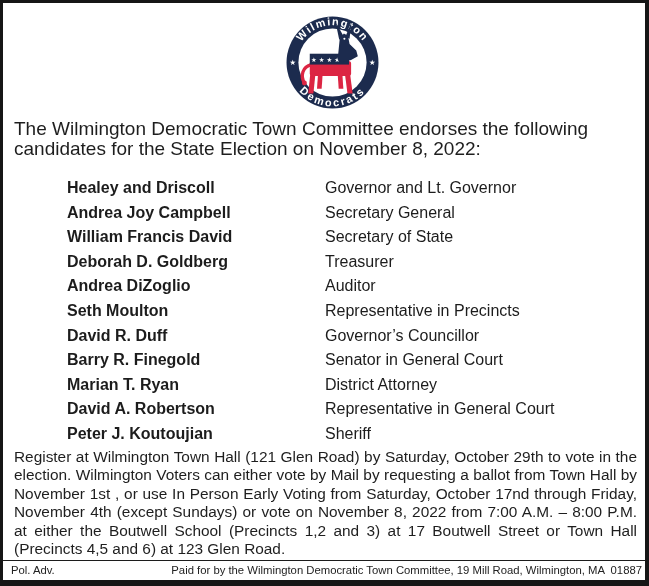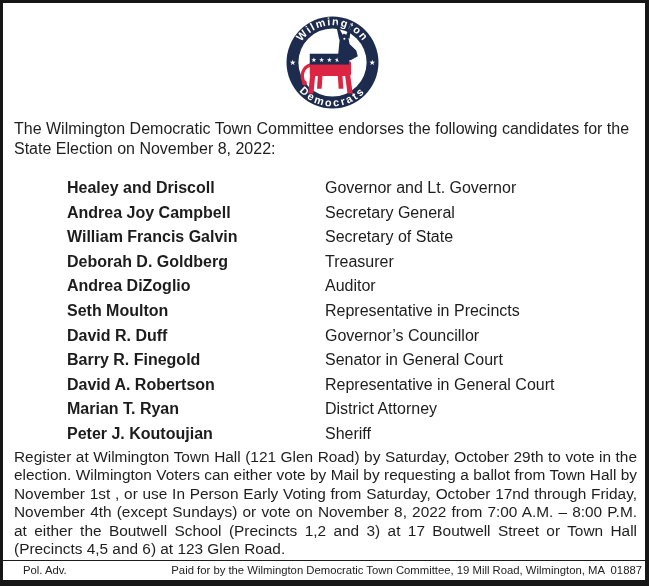--- a/index.html
+++ b/index.html
@@ -11,29 +11,29 @@
     display:flex; flex-direction:column; overflow:hidden;
     font-family:"Liberation Sans", sans-serif; color:#1e1e1e;
   }
   .content { flex:1 1 auto; overflow:hidden; }
   .logo-wrap { margin-top:13px; display:flex; justify-content:center; }
   .logo-wrap svg { position:relative; left:8px; display:block; }
   .arc-text { font-family:"Liberation Sans",sans-serif; font-weight:bold; font-size:10.5px; fill:#ffffff; letter-spacing:1.4px; }
   .arc-bottom { letter-spacing:2.1px; }
   .ring-star { font-size:7px; fill:#ffffff; font-family:"DejaVu Sans",sans-serif; }
   .band-star { font-size:6.2px; fill:#ffffff; font-family:"DejaVu Sans",sans-serif; }
-  .intro { margin:10px 8px 0 11px; font-size:16px; line-height:20px; }
+  .intro { margin:10px 8px 0 11px; font-size:19px; line-height:20px; }
   .endorsements { margin:17px 0 0 54px; }
   .row { display:grid; grid-template-columns:268px 1fr; height:24.55px; align-items:center; font-size:16px; color:#1c1c1c; }
   .name { font-weight:bold;margin-left:10px; }
   .voting { margin:2px 8px 16px 11px; font-size:15.4px; line-height:18.4px; text-align:justify; }
   .footer {
     flex:0 0 auto; border-top:1.5px solid #1c1c1c;
     display:flex; justify-content:space-between; align-items:center;
-    padding:3px 3px 4px 20px; font-size:11.3px; color:#222;
+    padding:3px 3px 4px 8px; font-size:11.3px; color:#222;
   }
   .footer .paid { white-space:pre; }
 </style>
 </head>
 <body>
 
 <div class="page">
   <div class="content">
 
     <div class="logo-wrap">
@@ -78,21 +78,21 @@
     <span class="name">Healey and Driscoll</span>
     <span class="office">Governor and Lt. Governor</span>
   </div>
 
   <div class="row">
     <span class="name">Andrea Joy Campbell</span>
     <span class="office">Secretary General</span>
   </div>
 
   <div class="row">
-    <span class="name">William Francis Galvin</span>
+    <span class="name">William Francis David</span>
     <span class="office">Secretary of State</span>
   </div>
 
   <div class="row">
     <span class="name">Deborah D. Goldberg</span>
     <span class="office">Treasurer</span>
   </div>
 
   <div class="row">
     <span class="name">Andrea DiZoglio</span>
@@ -108,27 +108,27 @@
     <span class="name">David R. Duff</span>
     <span class="office">Governor’s Councillor</span>
   </div>
 
   <div class="row">
     <span class="name">Barry R. Finegold</span>
     <span class="office">Senator in General Court</span>
   </div>
 
   <div class="row">
-    <span class="name">David A. Robertson</span>
-    <span class="office">Representative in General Court</span>
+    <span class="name">Marian T. Ryan</span>
+    <span class="office">District Attorney</span>
   </div>
 
   <div class="row">
-    <span class="name">Marian T. Ryan</span>
-    <span class="office">District Attorney</span>
+    <span class="name">David A. Robertson</span>
+    <span class="office">Representative in General Court</span>
   </div>
 
   <div class="row">
     <span class="name">Peter J. Koutoujian</span>
     <span class="office">Sheriff</span>
   </div>
 </div>
 
     <p class="voting">Register at Wilmington Town Hall (121 Glen Road) by Saturday, October 29th to vote in the election.  Wilmington Voters can either vote by Mail by requesting a ballot from Town Hall by November 1st , or use In Person Early Voting from Saturday, October 17nd through Friday, November 4th (except Sundays) or vote on November 8, 2022 from 7:00 A.M. – 8:00 P.M. at either the Boutwell School (Precincts 1,2 and 3) at 17 Boutwell Street or Town Hall (Precincts 4,5 and 6) at 123 Glen Road.</p>
   </div>

